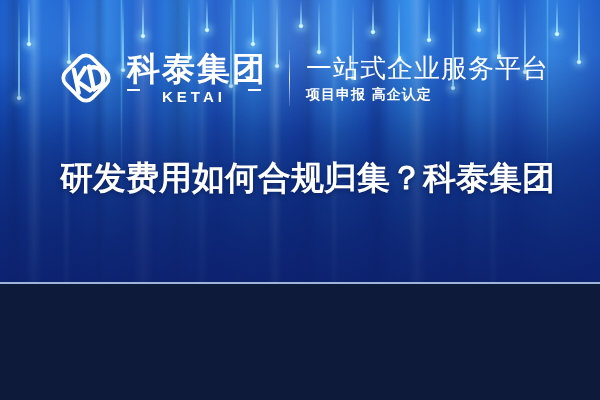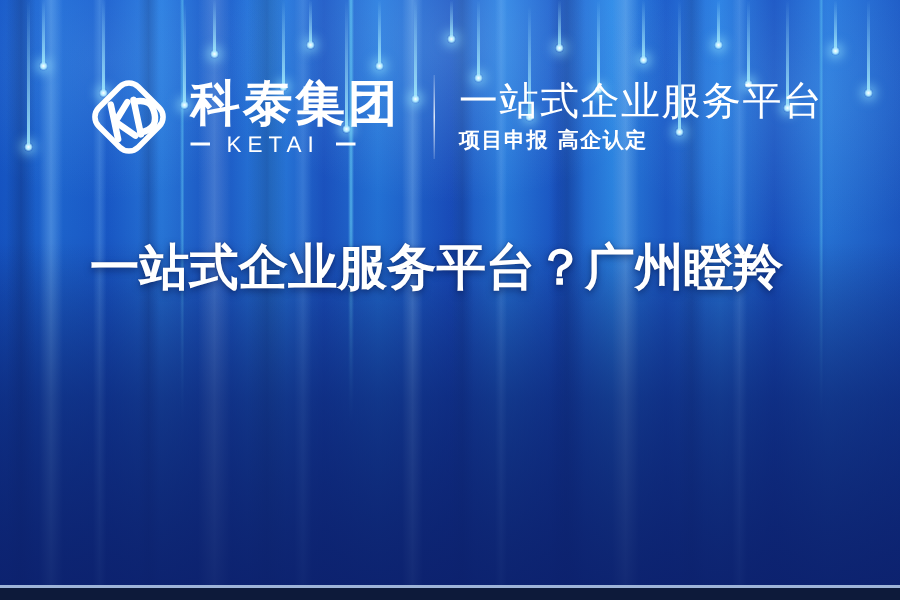--- a/index.html
+++ b/index.html
@@ -4,21 +4,21 @@
 <title>Ketai Group Banner</title>
 <style>
   html, body {
     margin: 0;
     padding: 0;
     background: #0d1a3a;
   }
   #banner {
     position: relative;
     width: 600px;
-    height: 392px;
+    height: 284px;
     overflow: hidden;
     font-family: "Liberation Sans", "DejaVu Sans", sans-serif;
     
     background:
       linear-gradient(to bottom,
         rgba(10,40,110,0.00) 0%,
         rgba(10,40,110,0.10) 40%,
         rgba(13,40,120,0.55) 72%,
         rgba(12,34,110,0.80) 100%),
       linear-gradient(to right,
@@ -143,28 +143,27 @@
     font-weight: bold;
     color: #ffffff;
     letter-spacing: 2px;
     line-height: 1.05;
     white-space: nowrap;
     font-family: "DejaVu Sans", "Liberation Sans", sans-serif;
   }
   .logo-en {
     margin-top: 2px;
     font-size: 15px;
-    font-weight: normal;
+    font-weight: bold;
     color: #ffffff;
     letter-spacing: 4px;
     line-height: 1;
     white-space: nowrap;
     display: flex;
-    align-items: center;
-    gap: 11px;
+    gap: 22px;
   }
   .logo-en .rule {
     display: inline-block;
     width: 13px; height: 2px;
     background: #ffffff;
     flex: 0 0 auto;
   }
   .divider {
     width: 1px;
     height: 56px;
@@ -350,17 +349,17 @@
 
     <div class="divider"></div>
 
     <div class="slogan">
       <div class="slogan-main">一站式企业服务平台</div>
       <div class="slogan-sub">项目申报 高企认定</div>
     </div>
   </div>
 
   <div class="headline">
-    <div class="headline-line">一站式企业服务平台？广州瞪羚</div>
+    <div class="headline-line">研发费用如何合规归集？科泰集团</div>
   </div>
 
   <div class="bottom-rule"></div>
 </div>
 
 </body></html>

